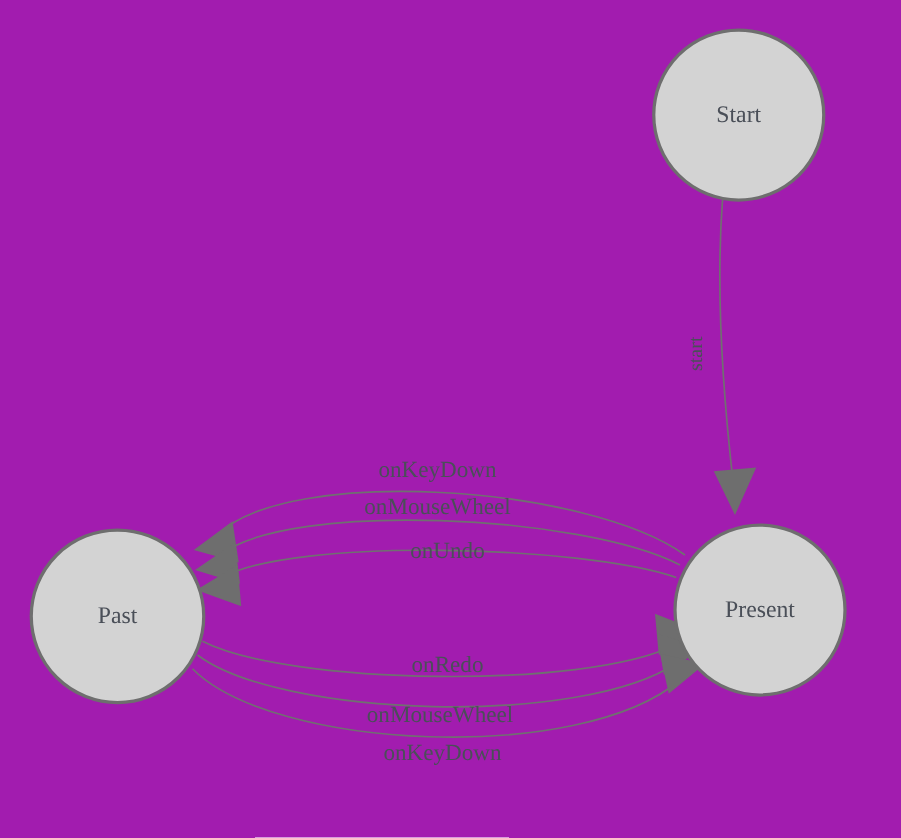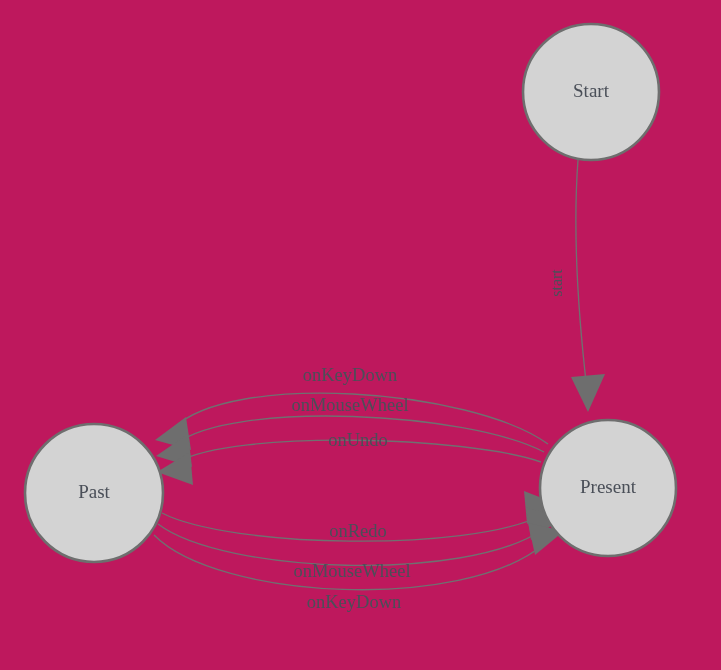--- a/index.html
+++ b/index.html
@@ -7,21 +7,21 @@
     padding: 0;
     background: #ffffff;
   }
   body {
     font-family: "Liberation Serif", "DejaVu Serif", serif;
   }
   #canvas {
     position: relative;
     width: 721px;
     height: 670px;
-    background: #be185d;
+    background: #a21caf;
     overflow: hidden;
   }
   #diagram-svg {
     position: absolute;
     top: 0;
     left: 0;
     width: 721px;
     height: 670px;
   }
   .node-shape {

